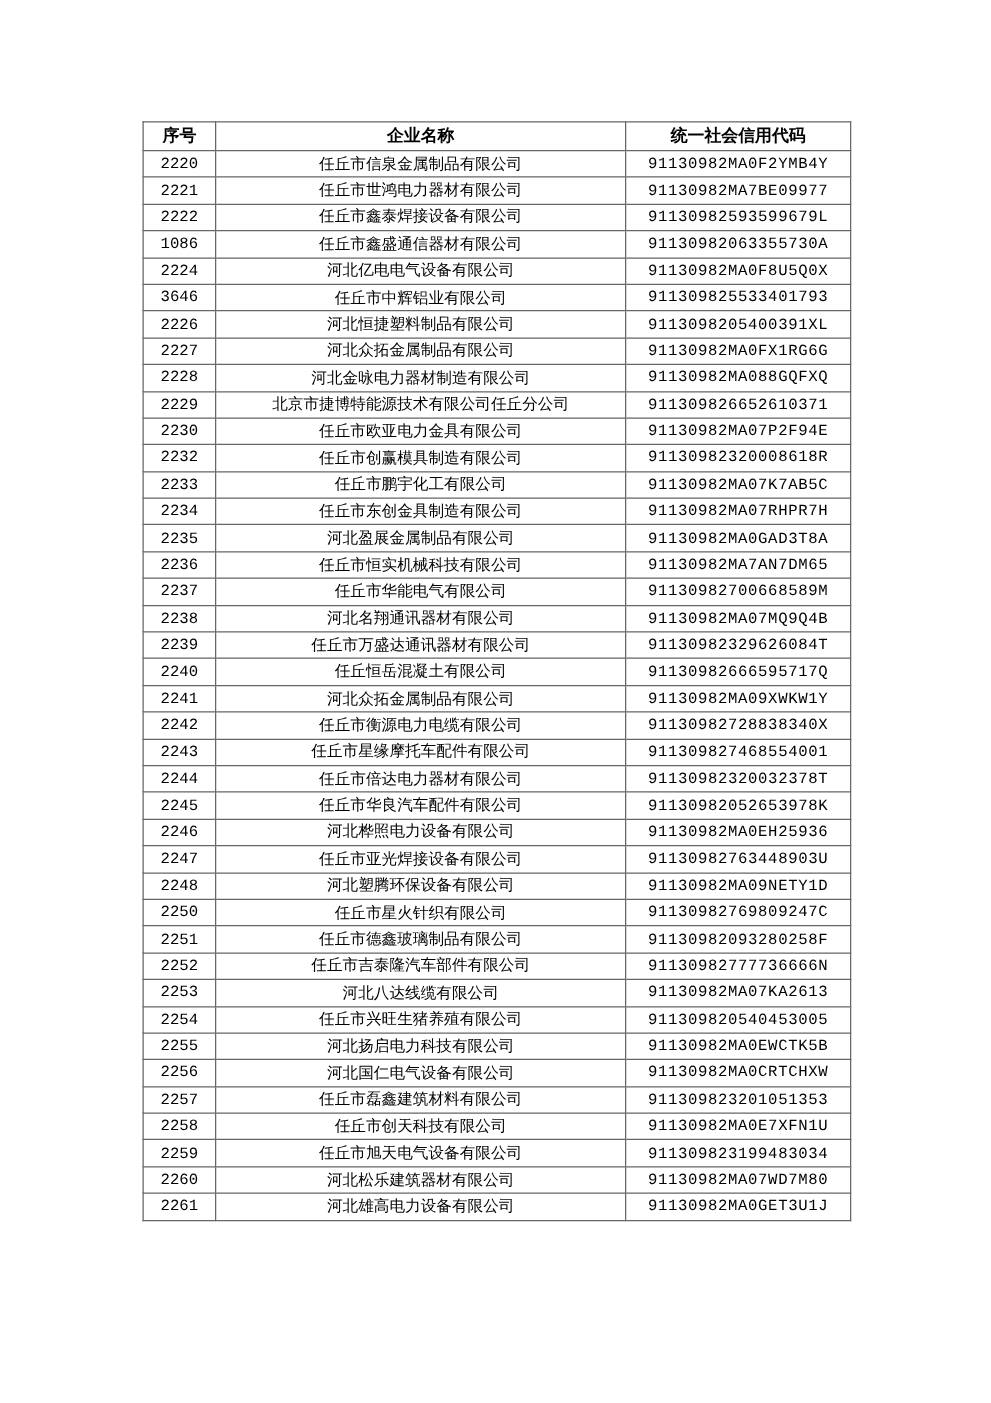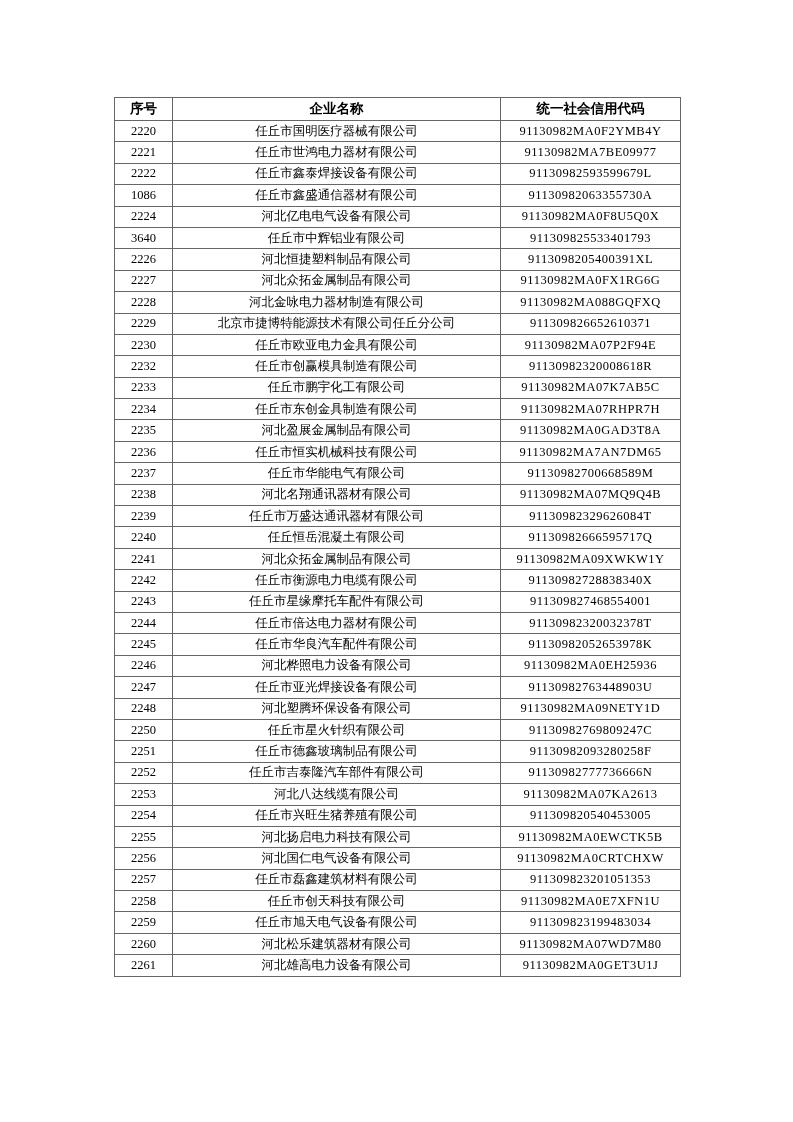--- a/index.html
+++ b/index.html
@@ -6,21 +6,21 @@
     margin: 0;
     padding: 0;
     background: #ffffff;
   }
   .page {
     position: relative;
     width: 734px;
     height: 1122px;
     background: #ffffff;
     overflow: hidden;
-    font-family: Liberation Serif, serif;
+    font-family: Liberation Mono, monospace;
     color: #000000;
   }
   table.company-table {
     position: absolute;
     left: 114px;
     top: 97px;
     width: 566px;
     border-collapse: collapse;
     table-layout: fixed;
   }
@@ -65,21 +65,21 @@
     <thead>
       <tr data-name="table-header-row">
         <th data-name="column-header-seq">序号</th>
         <th data-name="column-header-company-name">企业名称</th>
         <th data-name="column-header-credit-code">统一社会信用代码</th>
       </tr>
     </thead>
     <tbody id="table-body" data-name="table-body">
         <tr data-name="table-row">
           <td data-name="seq-cell">2220</td>
-          <td data-name="company-name-cell">任丘市国明医疗器械有限公司</td>
+          <td data-name="company-name-cell">任丘市信泉金属制品有限公司</td>
           <td data-name="credit-code-cell">91130982MA0F2YMB4Y</td>
         </tr>
         <tr data-name="table-row">
           <td data-name="seq-cell">2221</td>
           <td data-name="company-name-cell">任丘市世鸿电力器材有限公司</td>
           <td data-name="credit-code-cell">91130982MA7BE09977</td>
         </tr>
         <tr data-name="table-row">
           <td data-name="seq-cell">2222</td>
           <td data-name="company-name-cell">任丘市鑫泰焊接设备有限公司</td>
@@ -89,21 +89,21 @@
           <td data-name="seq-cell">1086</td>
           <td data-name="company-name-cell">任丘市鑫盛通信器材有限公司</td>
           <td data-name="credit-code-cell">91130982063355730A</td>
         </tr>
         <tr data-name="table-row">
           <td data-name="seq-cell">2224</td>
           <td data-name="company-name-cell">河北亿电电气设备有限公司</td>
           <td data-name="credit-code-cell">91130982MA0F8U5Q0X</td>
         </tr>
         <tr data-name="table-row">
-          <td data-name="seq-cell">3640</td>
+          <td data-name="seq-cell">3646</td>
           <td data-name="company-name-cell">任丘市中辉铝业有限公司</td>
           <td data-name="credit-code-cell">911309825533401793</td>
         </tr>
         <tr data-name="table-row">
           <td data-name="seq-cell">2226</td>
           <td data-name="company-name-cell">河北恒捷塑料制品有限公司</td>
           <td data-name="credit-code-cell">9113098205400391XL</td>
         </tr>
         <tr data-name="table-row">
           <td data-name="seq-cell">2227</td>

